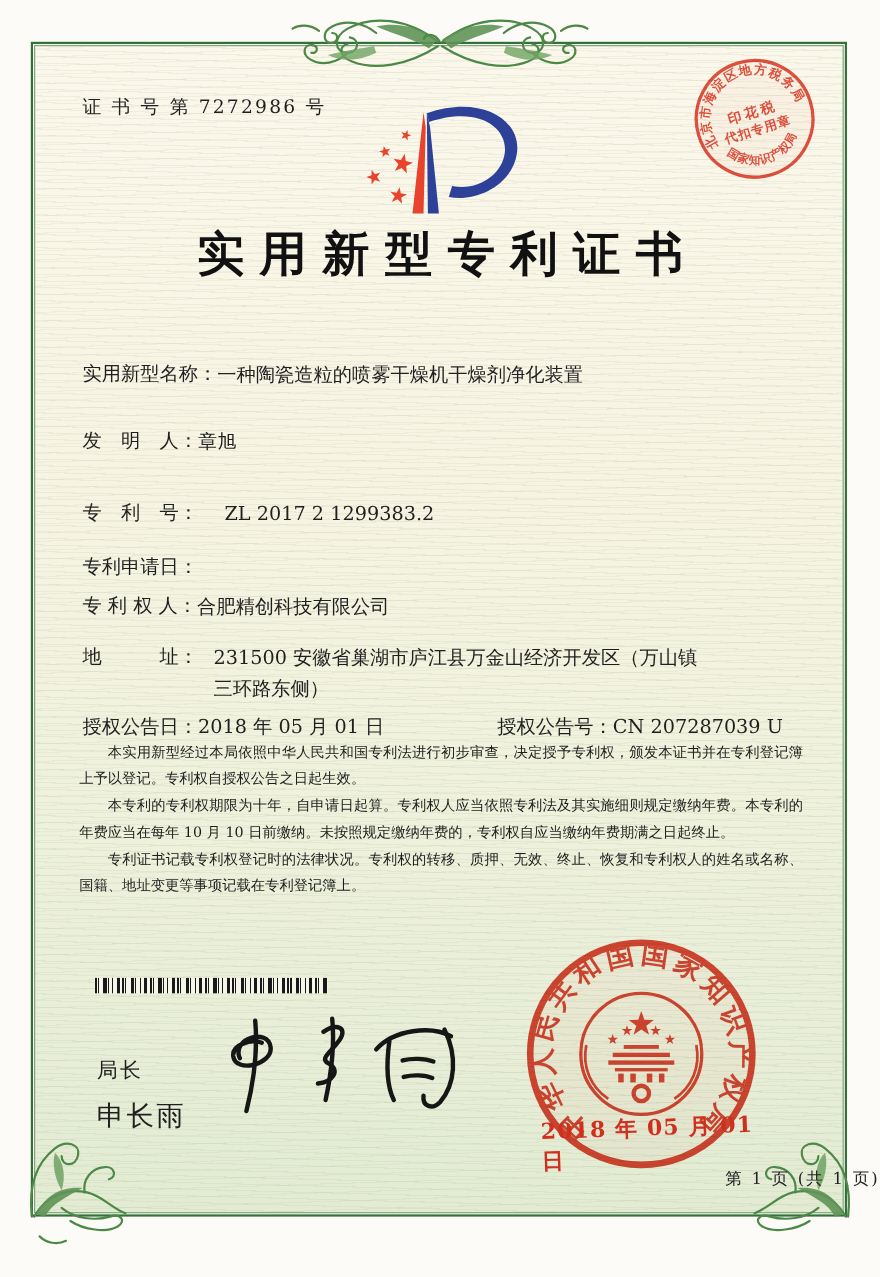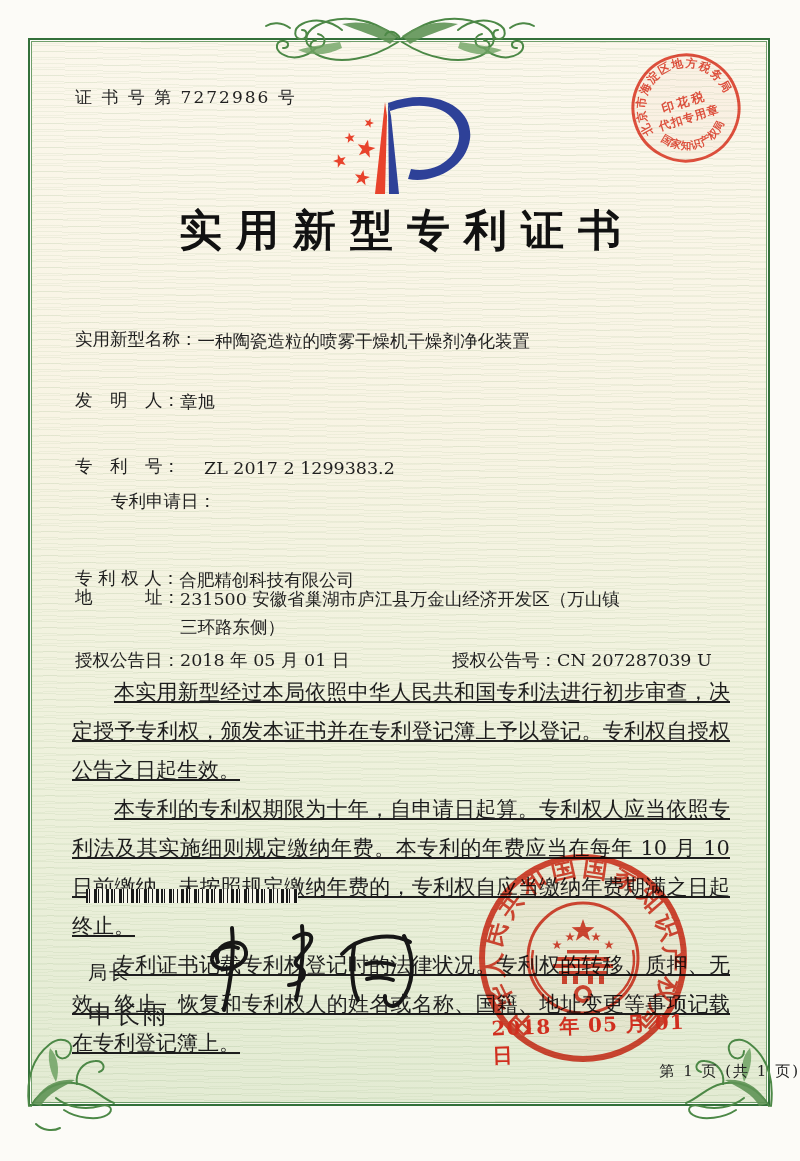--- a/index.html
+++ b/index.html
@@ -27,27 +27,27 @@
   .logo{left:330px;top:90px;width:210px;height:118px;}
   .title{left:0;right:0;top:202px;text-align:center;font-size:43px;font-weight:bold;
          letter-spacing:14px;text-indent:14px;color:#111;}
   
   .field-row{left:75px;font-size:17.5px;display:flex;align-items:flex-start;}
   .field-label{white-space:pre;flex:none;}
   .field-value{white-space:pre-line;max-width:478px;line-height:1.6;}
   .row-name{top:327px;}
   .row-inventor{top:388px;}
   .row-patno{top:454px;gap:24px;}
-  .row-appdate{top:489px;margin-left:36px;}
-  .row-patentee{top:538px;margin-top:28px;}
-  .row-address{top:585px;}
+  .row-appdate{top:503px;}
+  .row-patentee{top:538px;}
+  .row-address{top:585px;gap:14px;}
   .grant-date{left:75px;top:648px;font-size:17.5px;white-space:pre;}
   .grant-no{left:452px;top:648px;font-size:17.5px;white-space:pre;}
   
-  .body-text{left:72px;top:673px;width:658px;font-size:21px;line-height:1.86;color:#1d1d1d;text-decoration:underline;}
+  .body-text{left:72px;top:673px;width:658px;font-size:13px;line-height:1.86;color:#1d1d1d;}
   .body-text p{margin:0;text-indent:2em;text-align:justify;}
   
   .barcode{
     left:86px;top:889px;width:212px;height:14px;
     background:repeating-linear-gradient(90deg,
       #191919 0 2px,#f6f5ea 2px 3px,#191919 3px 4px,#f6f5ea 4px 8px,
       #191919 8px 11px,#f6f5ea 11px 12px,#191919 12px 13px,#f6f5ea 13px 16px,
       #191919 16px 17px,#f6f5ea 17px 20px,#191919 20px 23px,#f6f5ea 23px 25px);
   }
   .officer-title{left:88px;top:960px;font-size:19px;letter-spacing:2px;}

